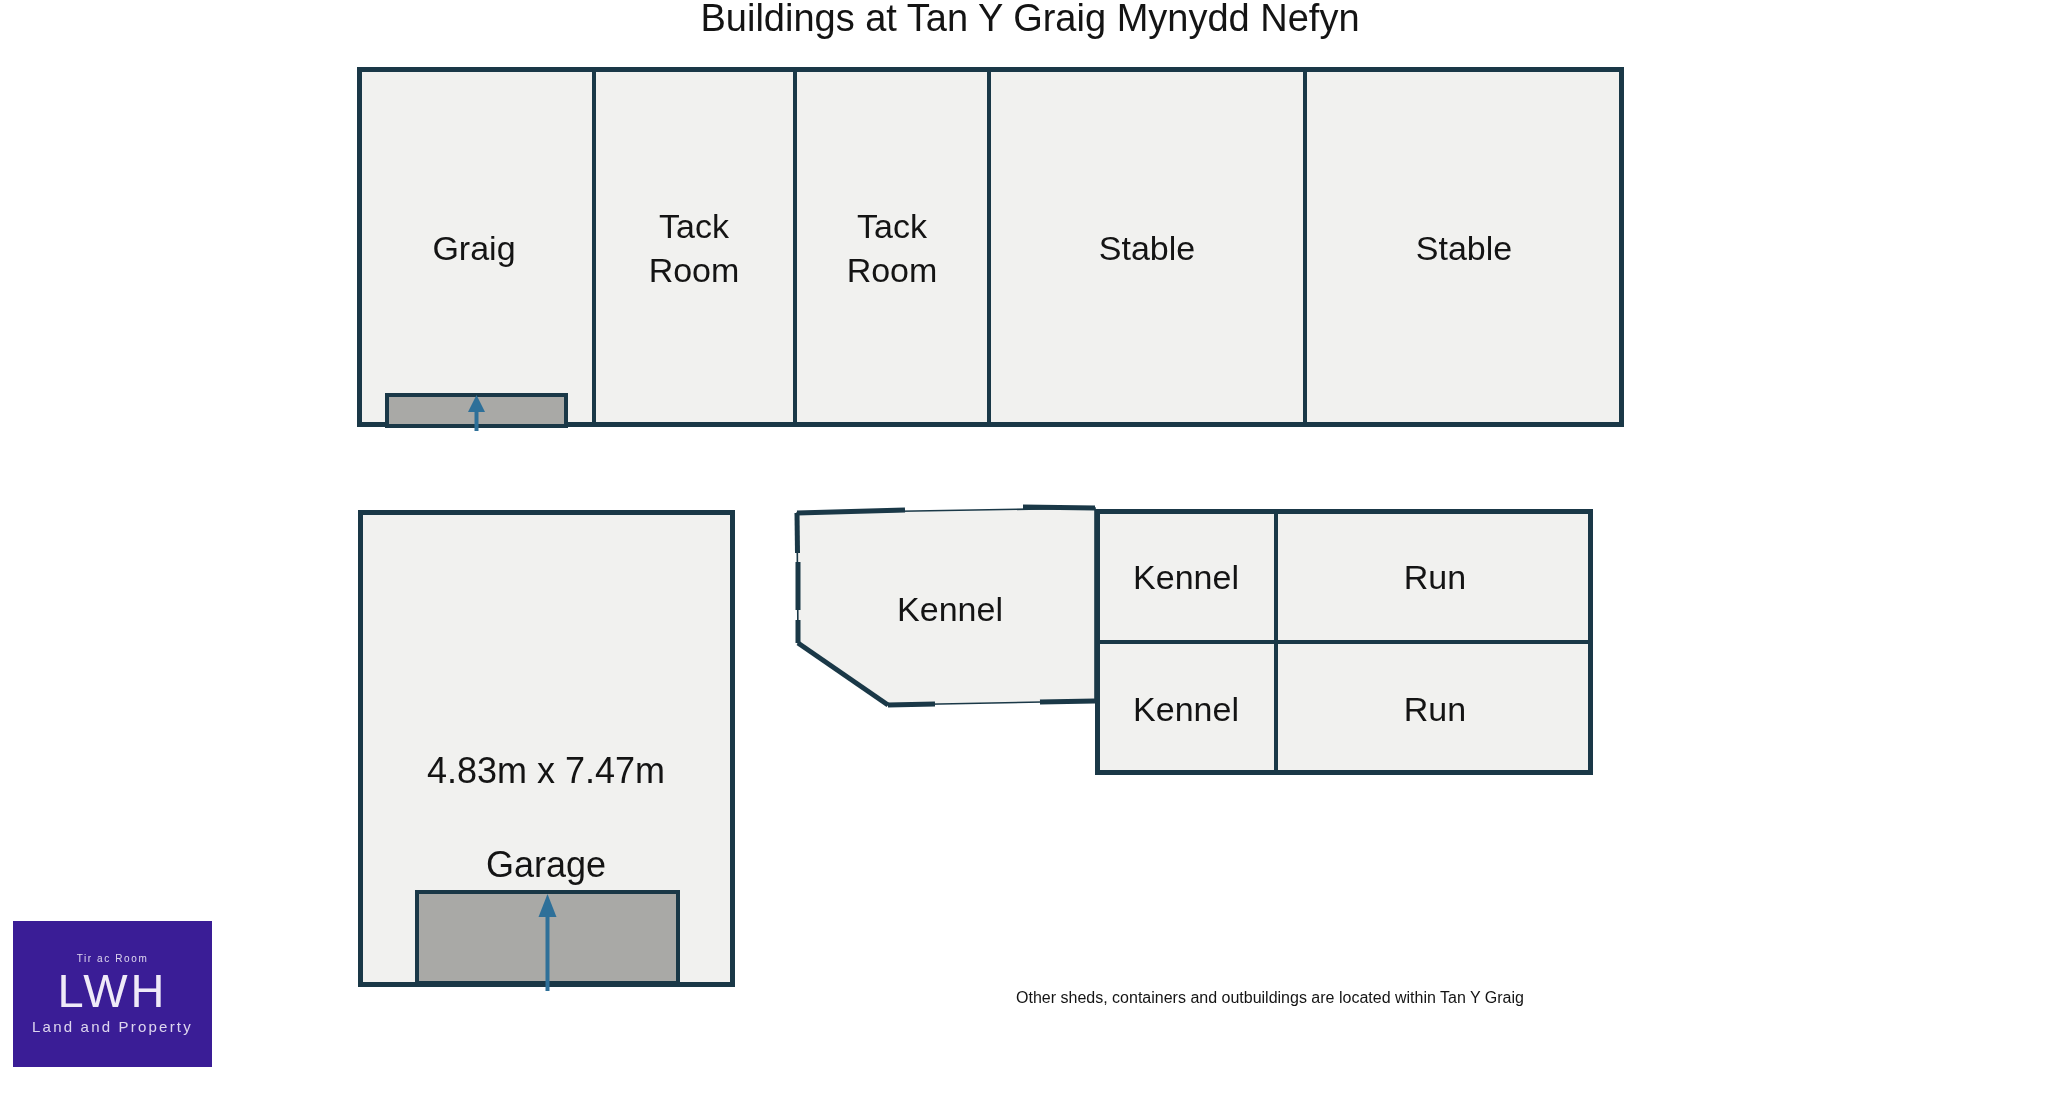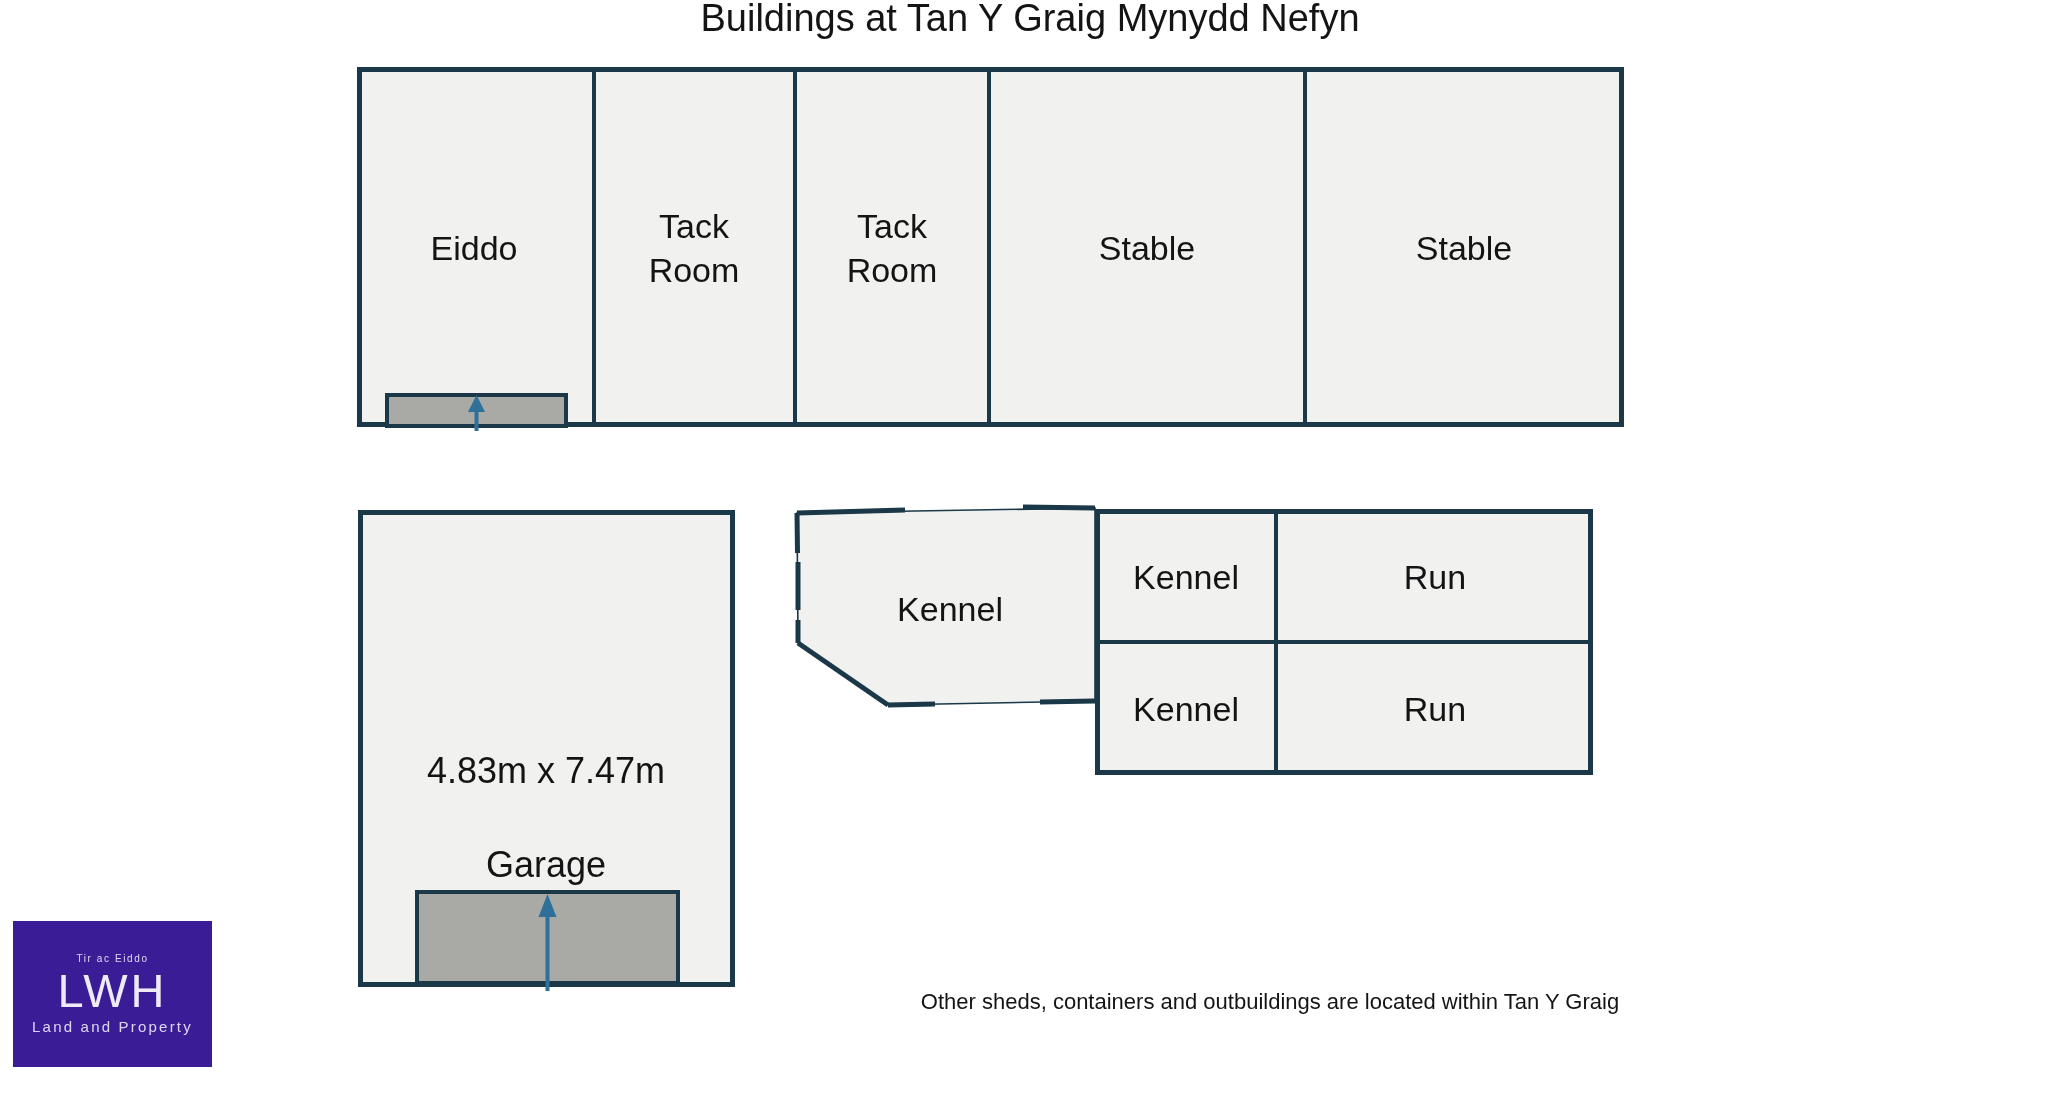--- a/index.html
+++ b/index.html
@@ -24,21 +24,21 @@
   .plan{position:absolute;left:0;top:0;width:2048px;height:1112px;}
   .lbl{
     position:absolute;text-align:center;color:var(--c-text);
     font-family:"Liberation Sans", sans-serif;
     line-height:1.28;
     white-space:pre-line;
   }
   .room-lbl{font-size:34px;}
   .title-lbl{font-size:38px;line-height:44px;}
   .garage-lbl{font-size:36px;line-height:47px;text-align:center;}
-  .note-lbl{font-size:22px;}
+  .note-lbl{font-size:16px;}
   .logo{
     position:absolute;left:13px;top:921px;width:199px;height:146px;
     background:var(--c-logo_bg);
     display:flex;flex-direction:column;align-items:center;justify-content:center;
     color:var(--c-logo_text);
   }
   .logo-small{font-size:10px;letter-spacing:1.6px;opacity:.9;}
   .logo-main{font-size:47px;font-weight:300;letter-spacing:3px;line-height:1.05;margin:2px 0;}
   .logo-small2{font-size:15px;letter-spacing:2.2px;opacity:.9;}
   .watermark{
@@ -92,41 +92,41 @@
       <path d="M798,620 L798,643"></path>
     </g>
 
     <rect x="1097.5" y="511.5" width="493" height="261" style="fill:var(--c-room_fill);stroke:var(--c-wall);stroke-width:5"></rect>
     <line x1="1276" y1="511" x2="1276" y2="772" style="stroke:var(--c-wall);stroke-width:4"></line>
     <line x1="1097" y1="642" x2="1590" y2="642" style="stroke:var(--c-wall);stroke-width:4"></line>
   </svg>
 
   <div class="lbl title-lbl" style="left:630px;top:-4px;width:800px;">Buildings at Tan Y Graig Mynydd Nefyn</div>
 
-  <div class="lbl room-lbl" style="left:374px;top:227px;width:200px;">Eiddo</div>
+  <div class="lbl room-lbl" style="left:374px;top:227px;width:200px;">Graig</div>
   <div class="lbl room-lbl" style="left:619px;top:205px;width:150px;">Tack Room</div>
   <div class="lbl room-lbl" style="left:817px;top:205px;width:150px;">Tack Room</div>
   <div class="lbl room-lbl" style="left:1047px;top:227px;width:200px;">Stable</div>
   <div class="lbl room-lbl" style="left:1364px;top:227px;width:200px;">Stable</div>
 
   <div class="lbl garage-lbl" style="left:396px;top:700px;width:300px;">
     <span>4.83m x 7.47m</span><br>
     <span>Garage</span>
   </div>
 
   <div class="lbl room-lbl" style="left:850px;top:588px;width:200px;">Kennel</div>
   <div class="lbl room-lbl" style="left:1096px;top:556px;width:180px;">Kennel</div>
   <div class="lbl room-lbl" style="left:1345px;top:556px;width:180px;">Run</div>
   <div class="lbl room-lbl" style="left:1096px;top:688px;width:180px;">Kennel</div>
   <div class="lbl room-lbl" style="left:1345px;top:688px;width:180px;">Run</div>
 
   <div class="lbl note-lbl" style="left:820px;top:988px;width:900px;">Other sheds, containers and outbuildings are located within Tan Y Graig</div>
 
   <div class="logo">
-    <div class="logo-small">Tir ac Eiddo</div>
+    <div class="logo-small">Tir ac Room</div>
     <div class="logo-main">LWH</div>
     <div class="logo-small2">Land and Property</div>
   </div>
 
   <div class="watermark">
     <div class="watermark-text">LWH</div>
   </div>
 
 </div>
 

